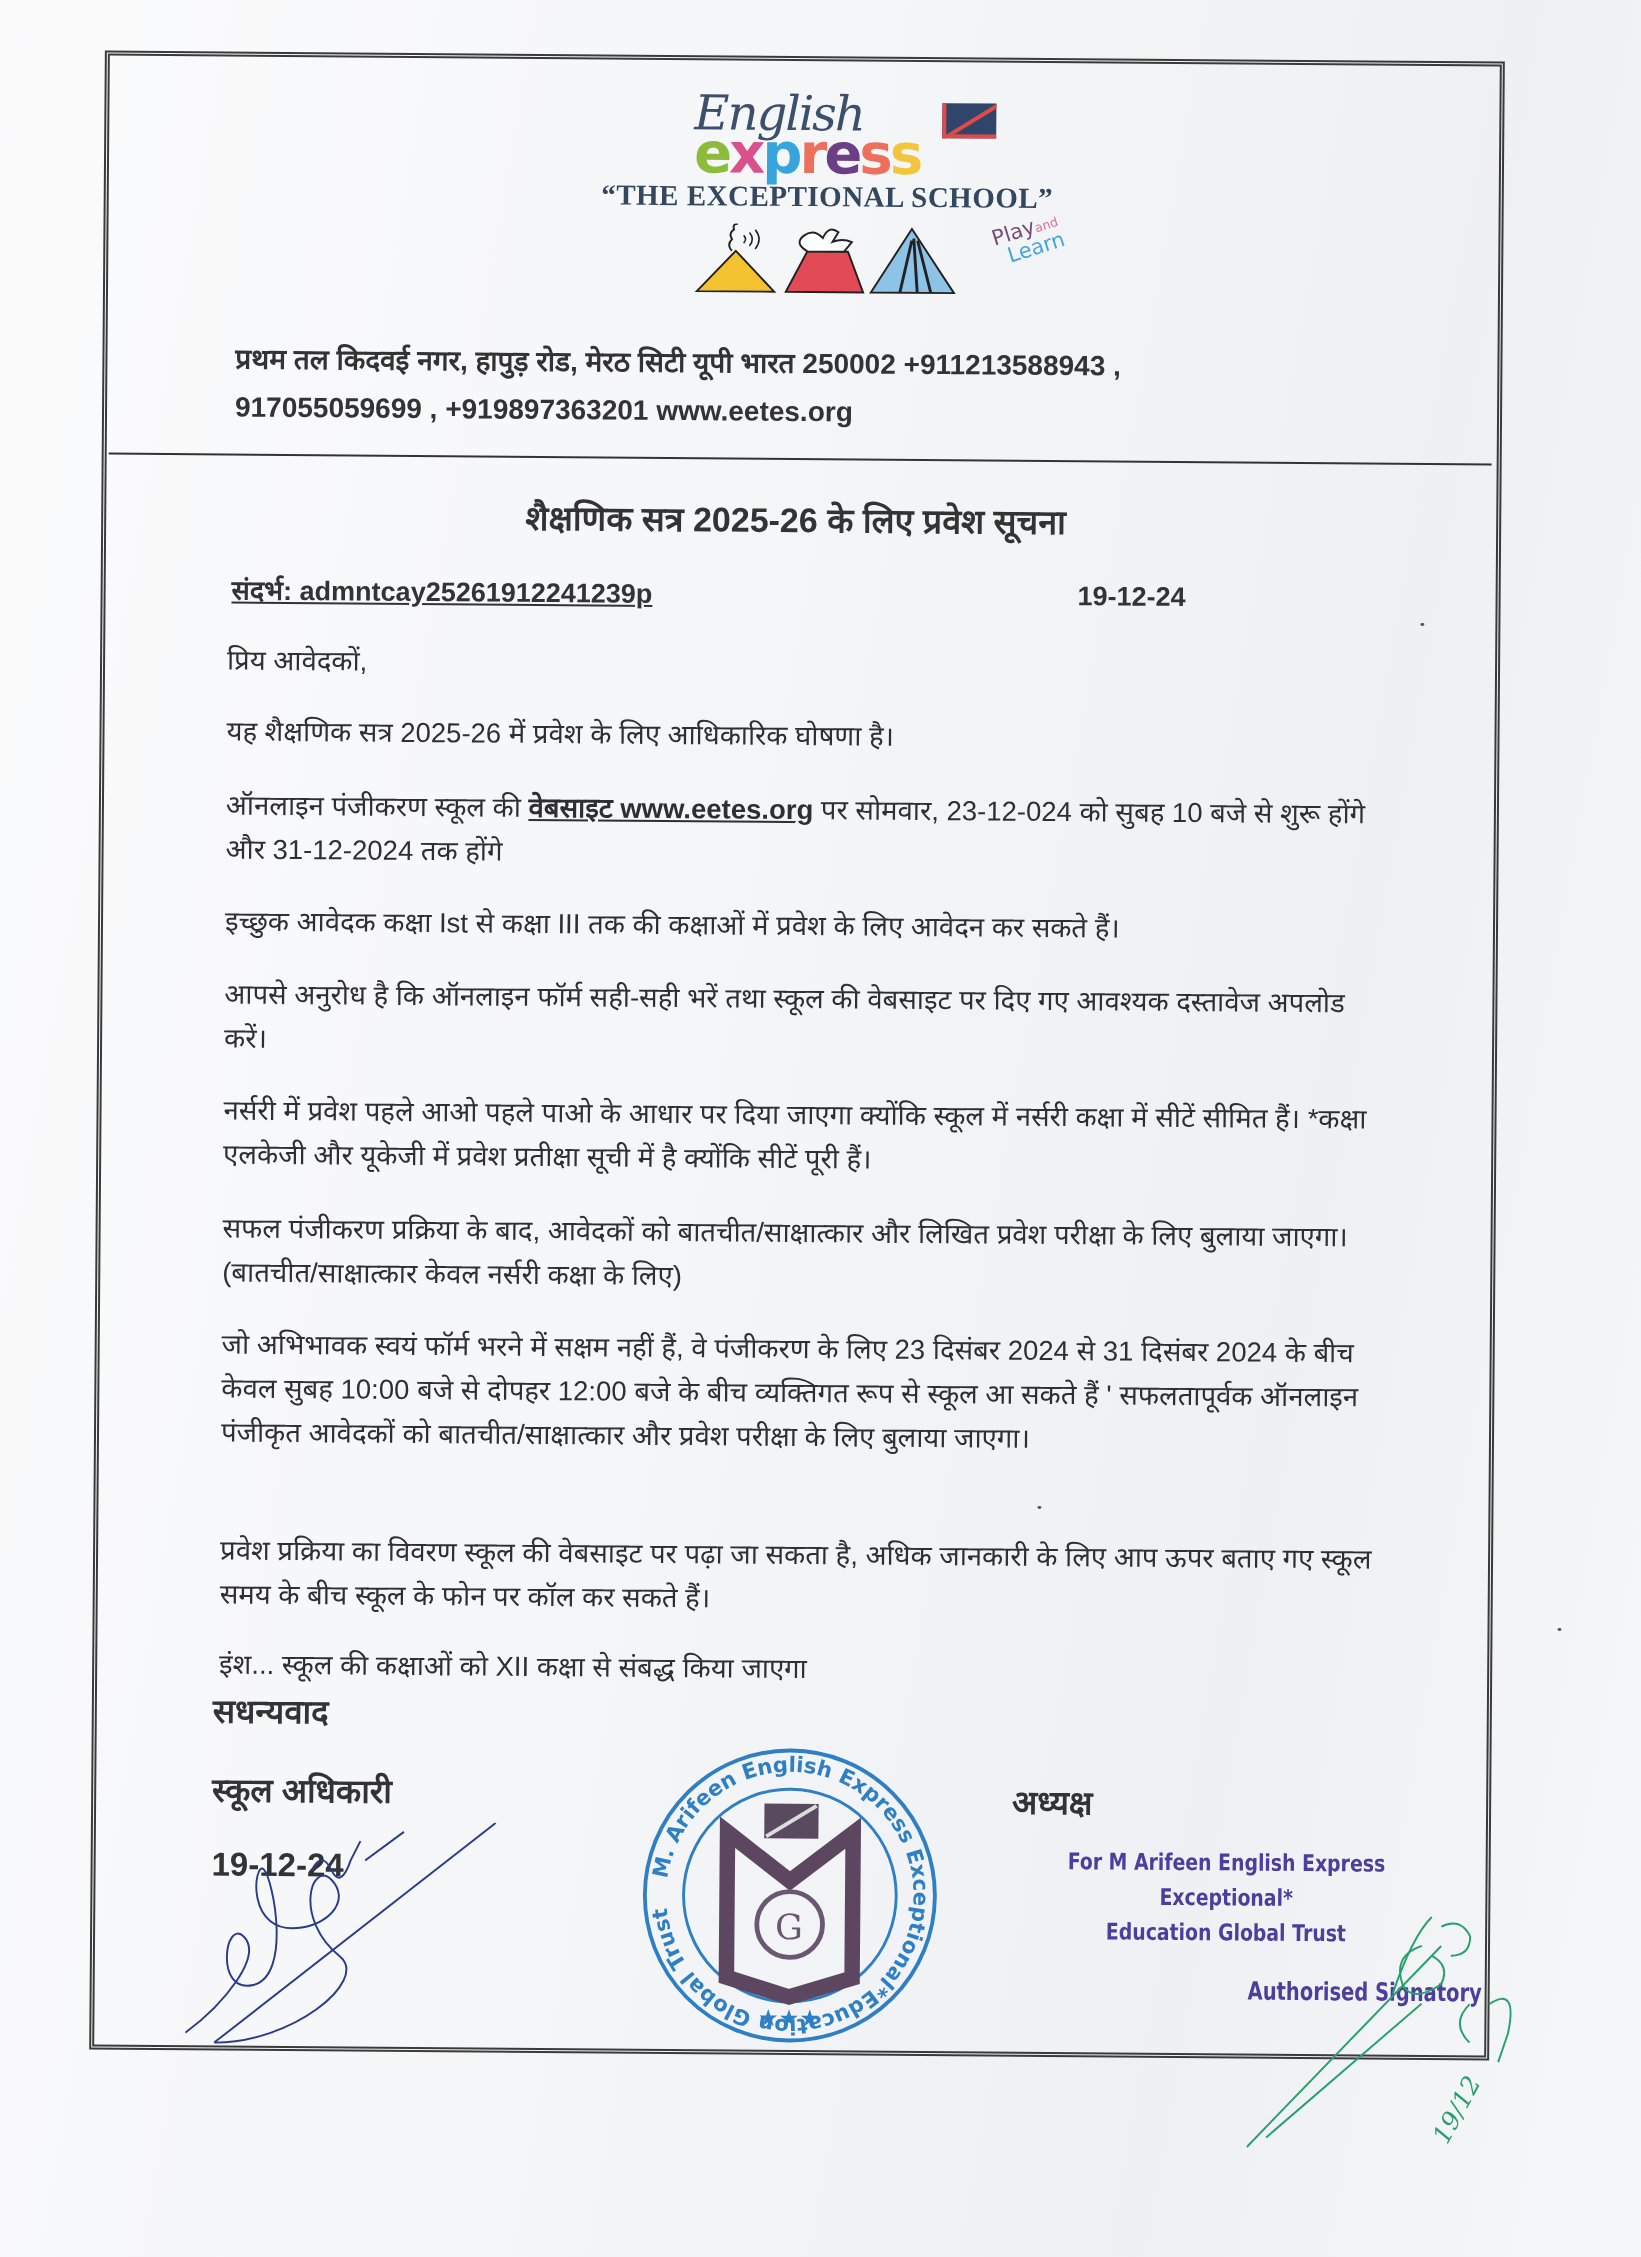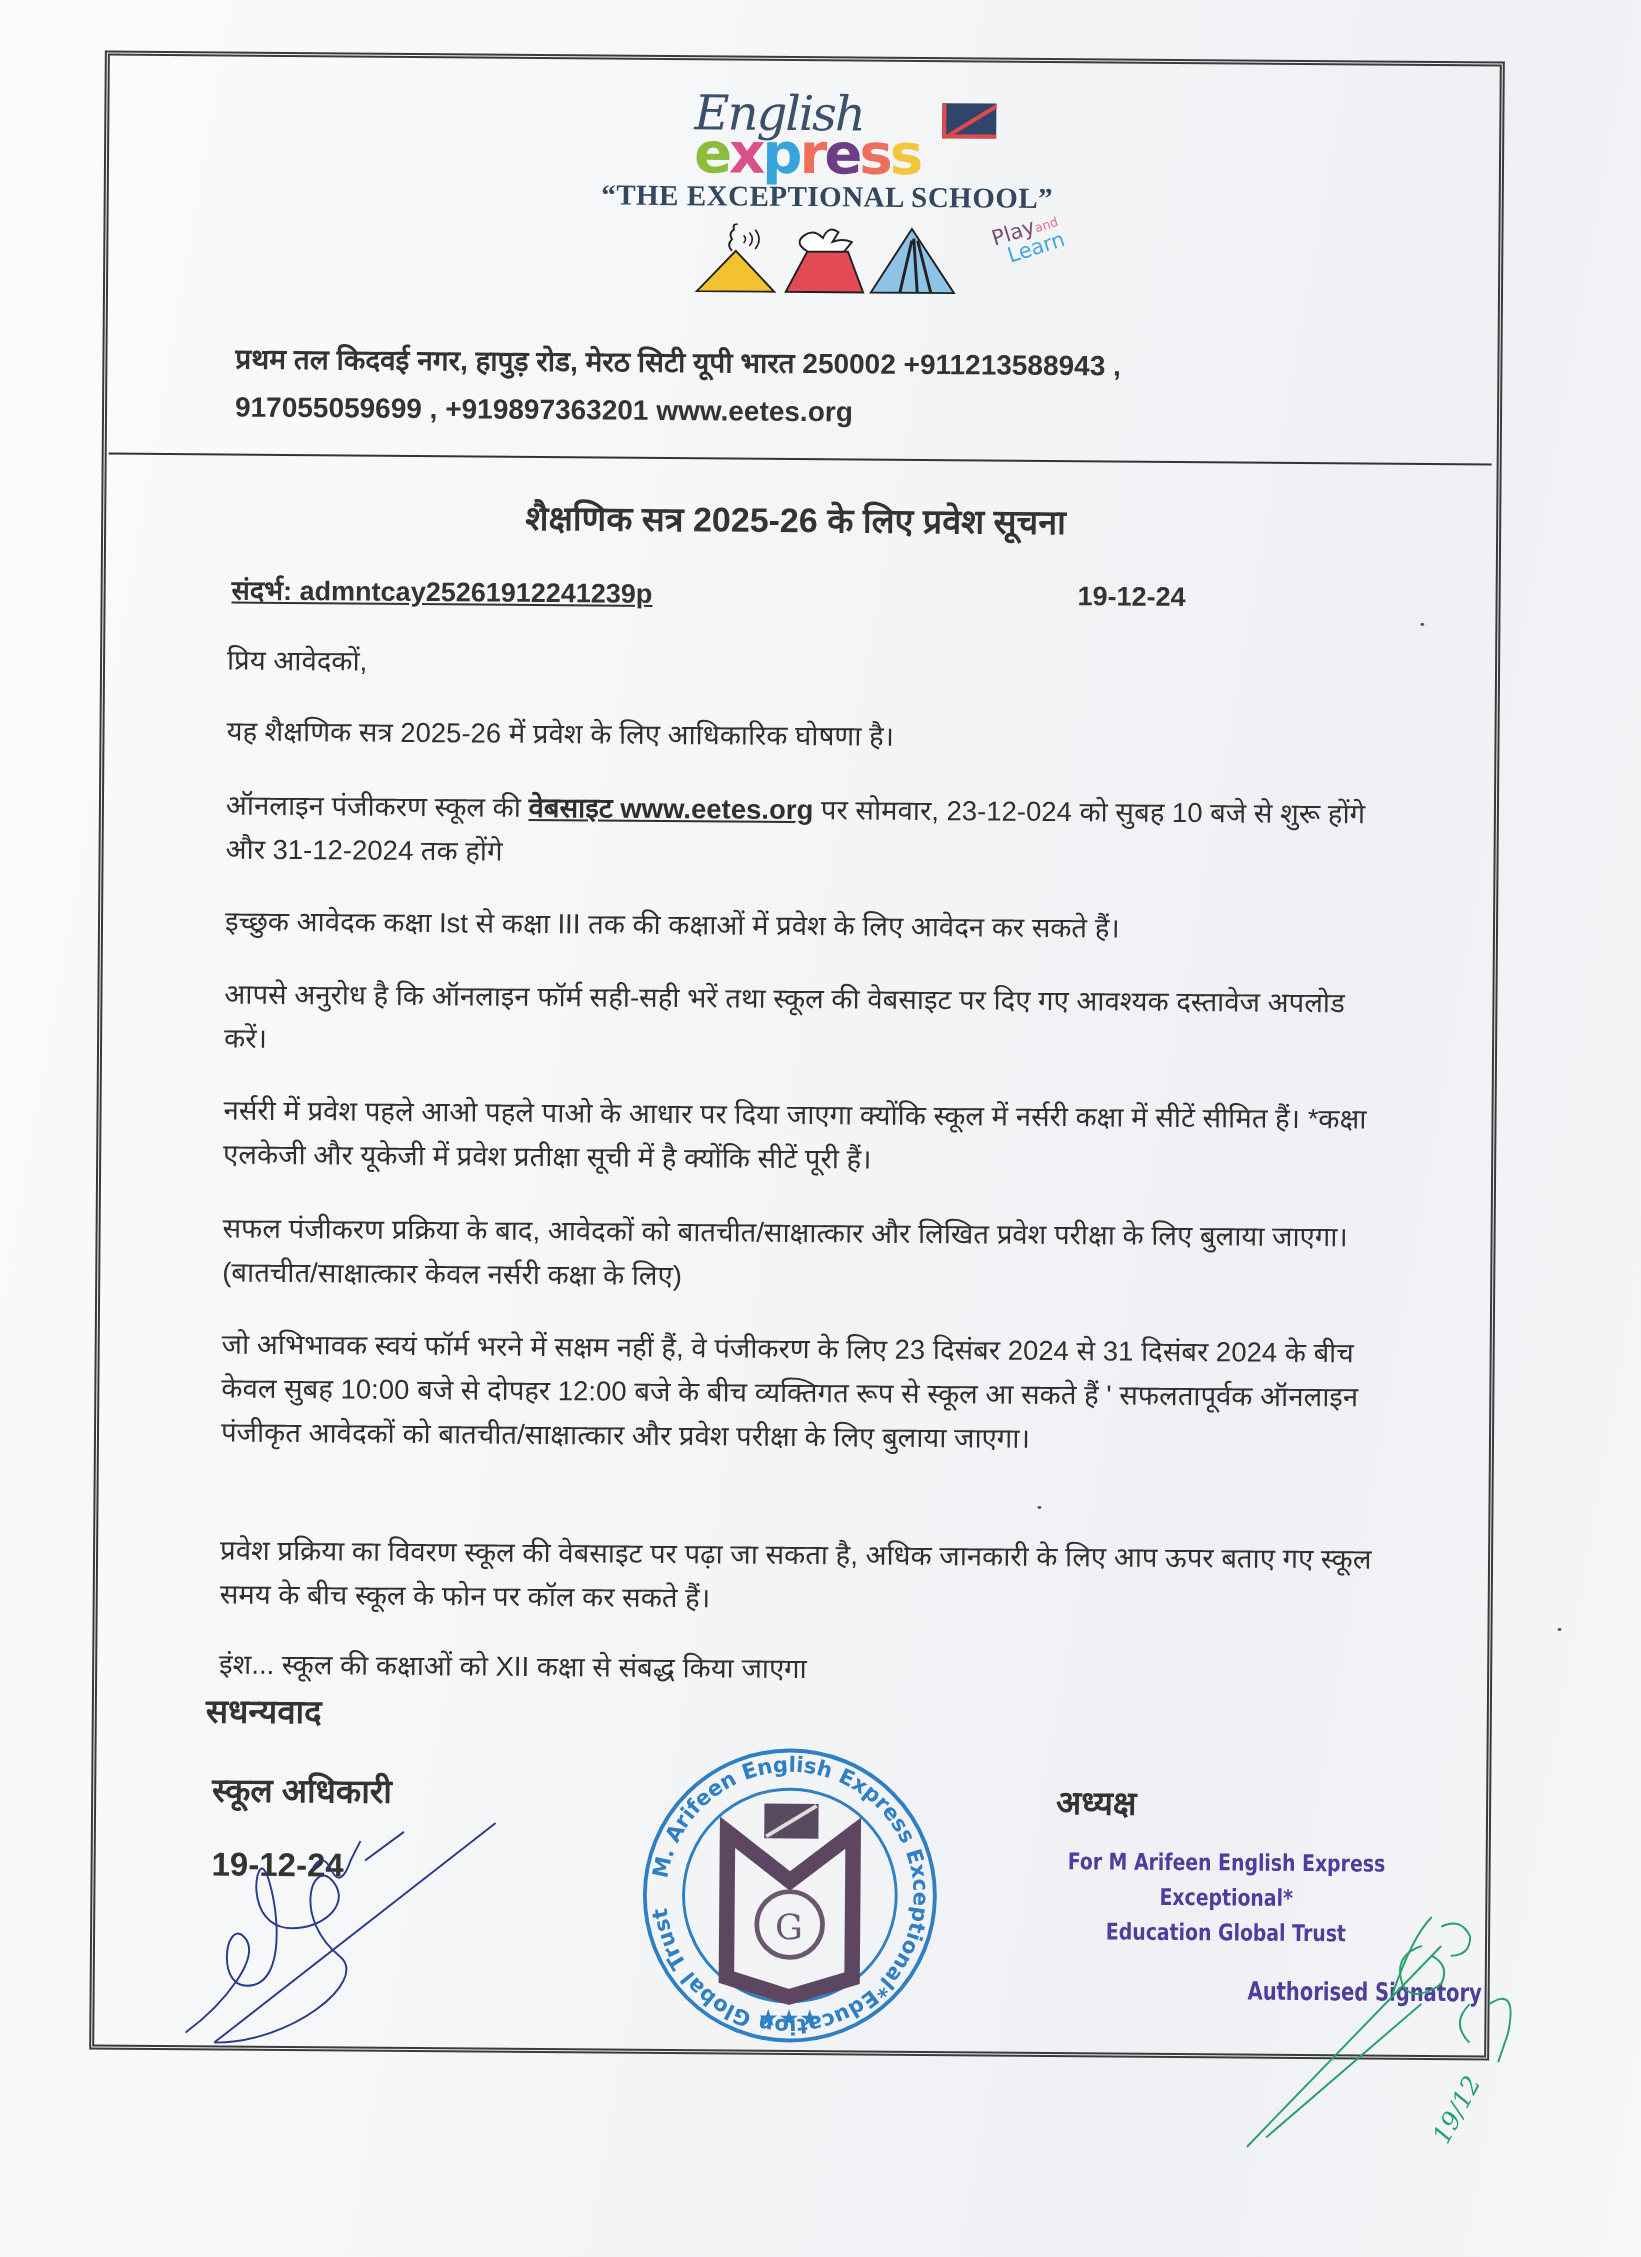--- a/index.html
+++ b/index.html
@@ -159,24 +159,24 @@
     <span>ऑनलाइन पंजीकरण स्कूल की </span><span class="link-u">वेबसाइट  www.eetes.org</span><span> पर सोमवार, 23-12-024 को सुबह 10 बजे से शुरू होंगे और 31-12-2024 तक होंगे</span>
   </div>
   <div class="p" style="top:904px;">इच्छुक आवेदक कक्षा Ist  से कक्षा III तक की कक्षाओं में प्रवेश के लिए आवेदन कर सकते हैं।</div>
   <div class="p" style="top:977px;">आपसे अनुरोध है कि ऑनलाइन फॉर्म सही-सही भरें तथा स्कूल की वेबसाइट पर दिए गए आवश्यक दस्तावेज अपलोड करें।</div>
   <div class="p" style="top:1093px;">नर्सरी में प्रवेश पहले आओ पहले पाओ के आधार पर दिया जाएगा क्योंकि स्कूल में नर्सरी कक्षा में सीटें सीमित हैं। *कक्षा एलकेजी और यूकेजी में प्रवेश प्रतीक्षा सूची में है क्योंकि सीटें पूरी हैं।</div>
   <div class="p" style="top:1211px;">सफल पंजीकरण प्रक्रिया के बाद, आवेदकों को बातचीत/साक्षात्कार और लिखित प्रवेश परीक्षा के लिए बुलाया जाएगा। (बातचीत/साक्षात्कार केवल नर्सरी कक्षा के लिए)</div>
   <div class="p" style="top:1327px;">जो अभिभावक स्वयं फॉर्म भरने में सक्षम नहीं हैं, वे पंजीकरण के लिए 23 दिसंबर 2024 से 31 दिसंबर 2024 के बीच केवल सुबह 10:00 बजे से दोपहर 12:00 बजे के बीच व्यक्तिगत रूप से स्कूल आ सकते हैं ' सफलतापूर्वक ऑनलाइन पंजीकृत आवेदकों को बातचीत/साक्षात्कार और प्रवेश परीक्षा के लिए बुलाया जाएगा।</div>
   <div class="p" style="top:1533px;">प्रवेश प्रक्रिया का विवरण स्कूल की वेबसाइट पर पढ़ा जा सकता है, अधिक जानकारी के लिए आप ऊपर बताए गए स्कूल समय के बीच स्कूल के फोन पर कॉल कर सकते हैं।</div>
   <div class="p" style="top:1647px;">इंश... स्कूल की कक्षाओं  को XII कक्षा से संबद्ध किया जाएगा</div>
 
-  <div class="closing" style="left:211px; top:1692px;">सधन्यवाद</div>
+  <div class="closing" style="left:218px; top:1692px;">सधन्यवाद</div>
   <div class="closing" style="left:218px; top:1771px;">स्कूल अधिकारी</div>
   <div class="closing" style="left:218px; top:1850px;">19-12-24</div>
-  <div class="closing" style="left:1062px; top:1777px;">अध्यक्ष</div>
+  <div class="closing" style="left:1018px; top:1777px;">अध्यक्ष</div>
 
   <svg class="sig" style="left:193px; top:1825px; width:328px; height:232px;" viewBox="0 0 340 240">
     <path d="M0,220 C40,190 80,140 60,120 C40,100 30,180 70,170 C110,160 90,60 80,50 C70,40 60,120 120,110 C150,105 170,80 150,60 C130,40 110,100 160,140 C190,165 110,230 30,230 M30,230 L320,0" fill="none" stroke="#2a3b8c" stroke-width="2"></path>
     <path d="M130,50 q10,-20 20,0 q10,20 20,-10 l10,-20 M185,40 l40,-30" fill="none" stroke="#2a3b8c" stroke-width="2"></path>
   </svg>
 
   <svg class="stamp" viewBox="0 0 330 330">
     <defs>
       <path id="ringPath" d="M165,165 m-128,0 a128,128 0 1,1 256,0 a128,128 0 1,1 -256,0"></path>
     </defs>

